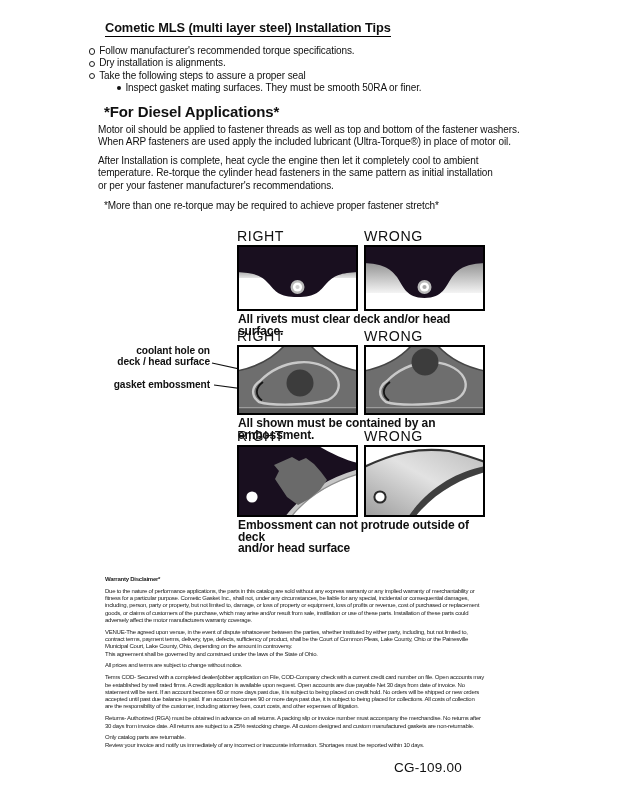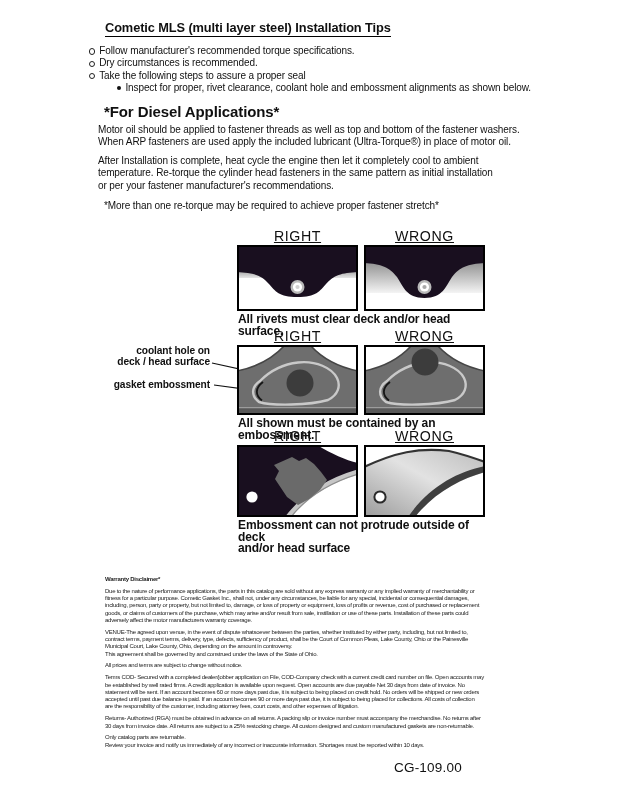--- a/index.html
+++ b/index.html
@@ -17,21 +17,21 @@
   .mk{width:4.2px;height:4.2px;border:1px solid #222;border-radius:50%;margin:3.4px 4px 0 0;flex:none;}
   .sub{padding-left:28px;}
   .mk2{width:4.4px;height:4.4px;background:#111;border-radius:50%;margin:3.6px 4px 0 0;flex:none;}
   .diesel-h{margin:11px 0 0 15px;font-size:15px;font-weight:bold;letter-spacing:-0.1px;}
   .para{margin:6px 0 0 9px;white-space:pre-line;}
   .note{margin:8px 0 0 15px;}
   
   .fig{position:absolute;left:237px;width:248px;}
   #fig1{top:229px;} #fig2{top:329px;} #fig3{top:429px;}
   .labels{display:flex;gap:6px;margin-bottom:2px;}
-  .labels span{width:121px;text-align:center;font-size:14.2px;letter-spacing:0.6px;line-height:14px;display:block;text-decoration:underline;}
+  .labels span{width:121px;font-size:14.2px;letter-spacing:0.6px;line-height:14px;display:block;}
   .panels{display:flex;gap:6px;}
   .panel{width:121px;flex:none;}
   .panel svg{display:block;}
   .cap{margin-top:3px;font-size:12px;font-weight:bold;letter-spacing:-0.1px;line-height:11.6px;white-space:pre-line;padding-left:1px;}
   .callout{position:absolute;width:132px;text-align:right;font-size:10.2px;font-weight:bold;
            letter-spacing:-0.1px;line-height:11.4px;white-space:pre-line;}
   #callout1{left:78px;top:345px;}
   #callout2{left:78px;top:379px;}
   #leaders{position:absolute;left:78px;top:340px;width:230px;height:70px;pointer-events:none;}
   
@@ -48,29 +48,29 @@
 
   <div class="title">Cometic MLS (multi layer steel) Installation Tips</div>
 
   <div class="top">
     <div class="tip">
       <span class="mk"></span>
       <span>Follow manufacturer's recommended torque specifications.</span>
     </div>
     <div class="tip">
       <span class="mk"></span>
-      <span>Dry circumstances is recommended.</span>
+      <span>Dry installation is alignments.</span>
     </div>
     <div class="tip">
       <span class="mk"></span>
       <span>Take the following steps to assure a proper seal</span>
     </div>
     <div class="tip sub">
       <span class="mk2"></span>
-      <span>Inspect for proper, rivet clearance, coolant hole and embossment alignments as shown below.</span>
+      <span>Inspect gasket mating surfaces.  They must be smooth 50RA or finer.</span>
     </div>
 
     <div class="diesel-h">*For Diesel Applications*</div>
     <div class="para">Motor oil should be applied to fastener threads as well as top and bottom of the fastener washers.
 When ARP fasteners are used apply the included lubricant (Ultra-Torque®) in place of motor oil.</div>
     <div class="para">After Installation is complete, heat cycle the engine then let it completely cool to ambient
 temperature. Re-torque the cylinder head fasteners in the same pattern as initial installation
 or per your fastener manufacturer's recommendations.</div>
     <div class="para note">*More than one re-torque may be required to achieve proper fastener stretch*</div>
   </div>

